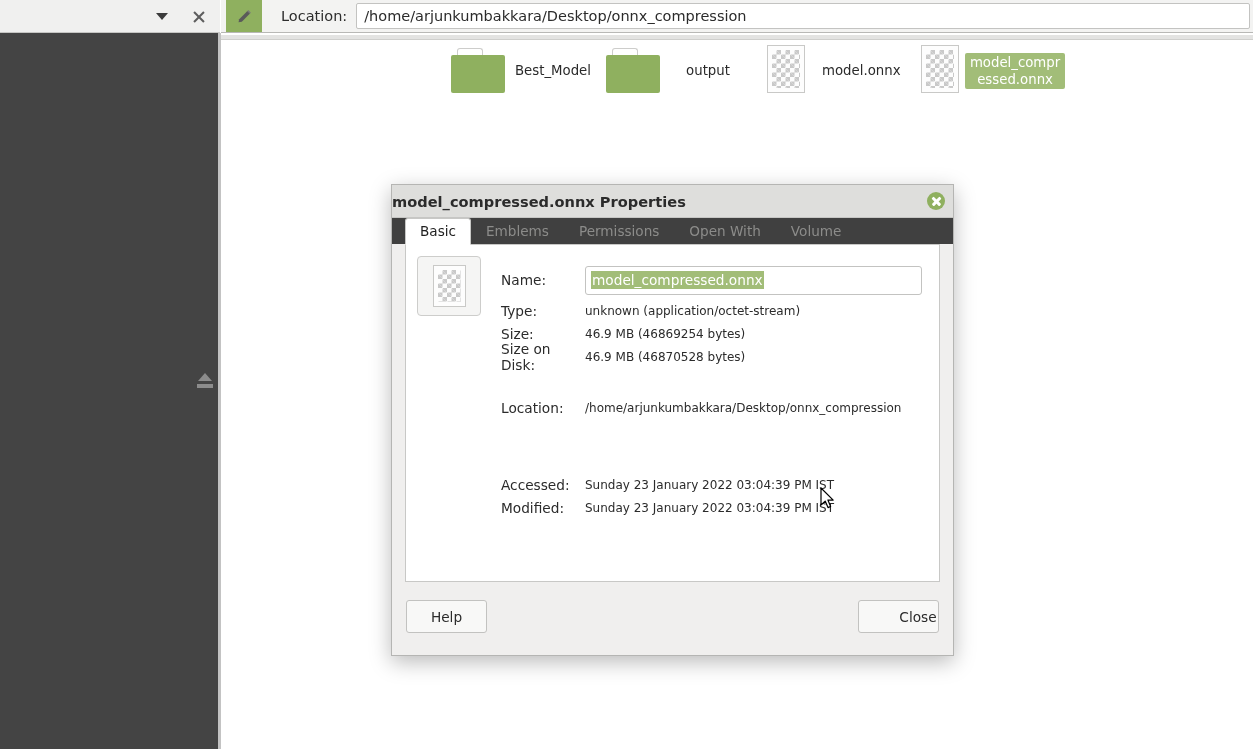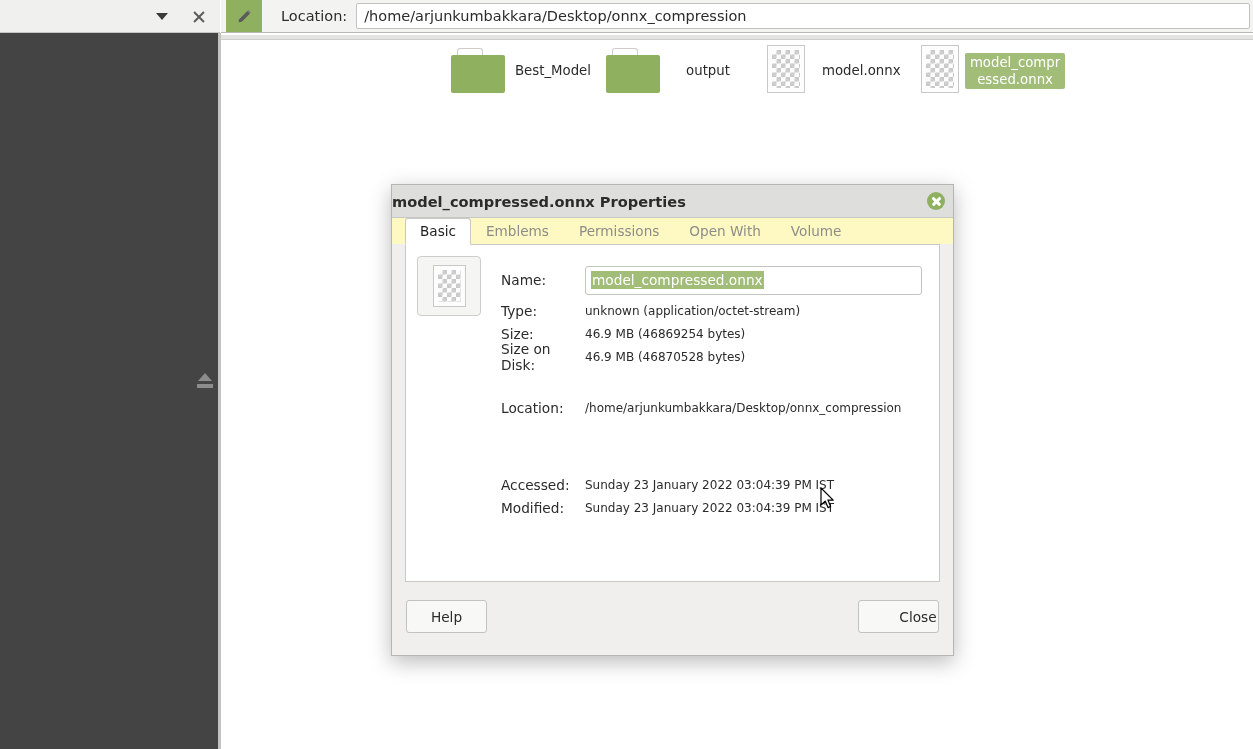--- a/index.html
+++ b/index.html
@@ -191,21 +191,21 @@
   .dlg-close-x:before, .dlg-close-x:after {
     content: ""; position: absolute; left: 0; top: 4px;
     width: 11px; height: 2.6px; background: #ffffff; border-radius: 1px;
   }
   .dlg-close-x:before { transform: rotate(45deg); }
   .dlg-close-x:after  { transform: rotate(-45deg); }
 
   .tabbar {
     position: relative; height: 26px; padding-left: 13px;
     display: flex; align-items: flex-end;
-    background: #fef9c3;
+    background: #404040;
   }
   .tab {
     font-size: 13.6px; color: #8c8c8a;
     padding: 4px 14px 5px 14px;
     cursor: pointer;
     border: 1px solid transparent;
     border-bottom: none;
   }
   .tab.active {
     color: #1f1f1f;

